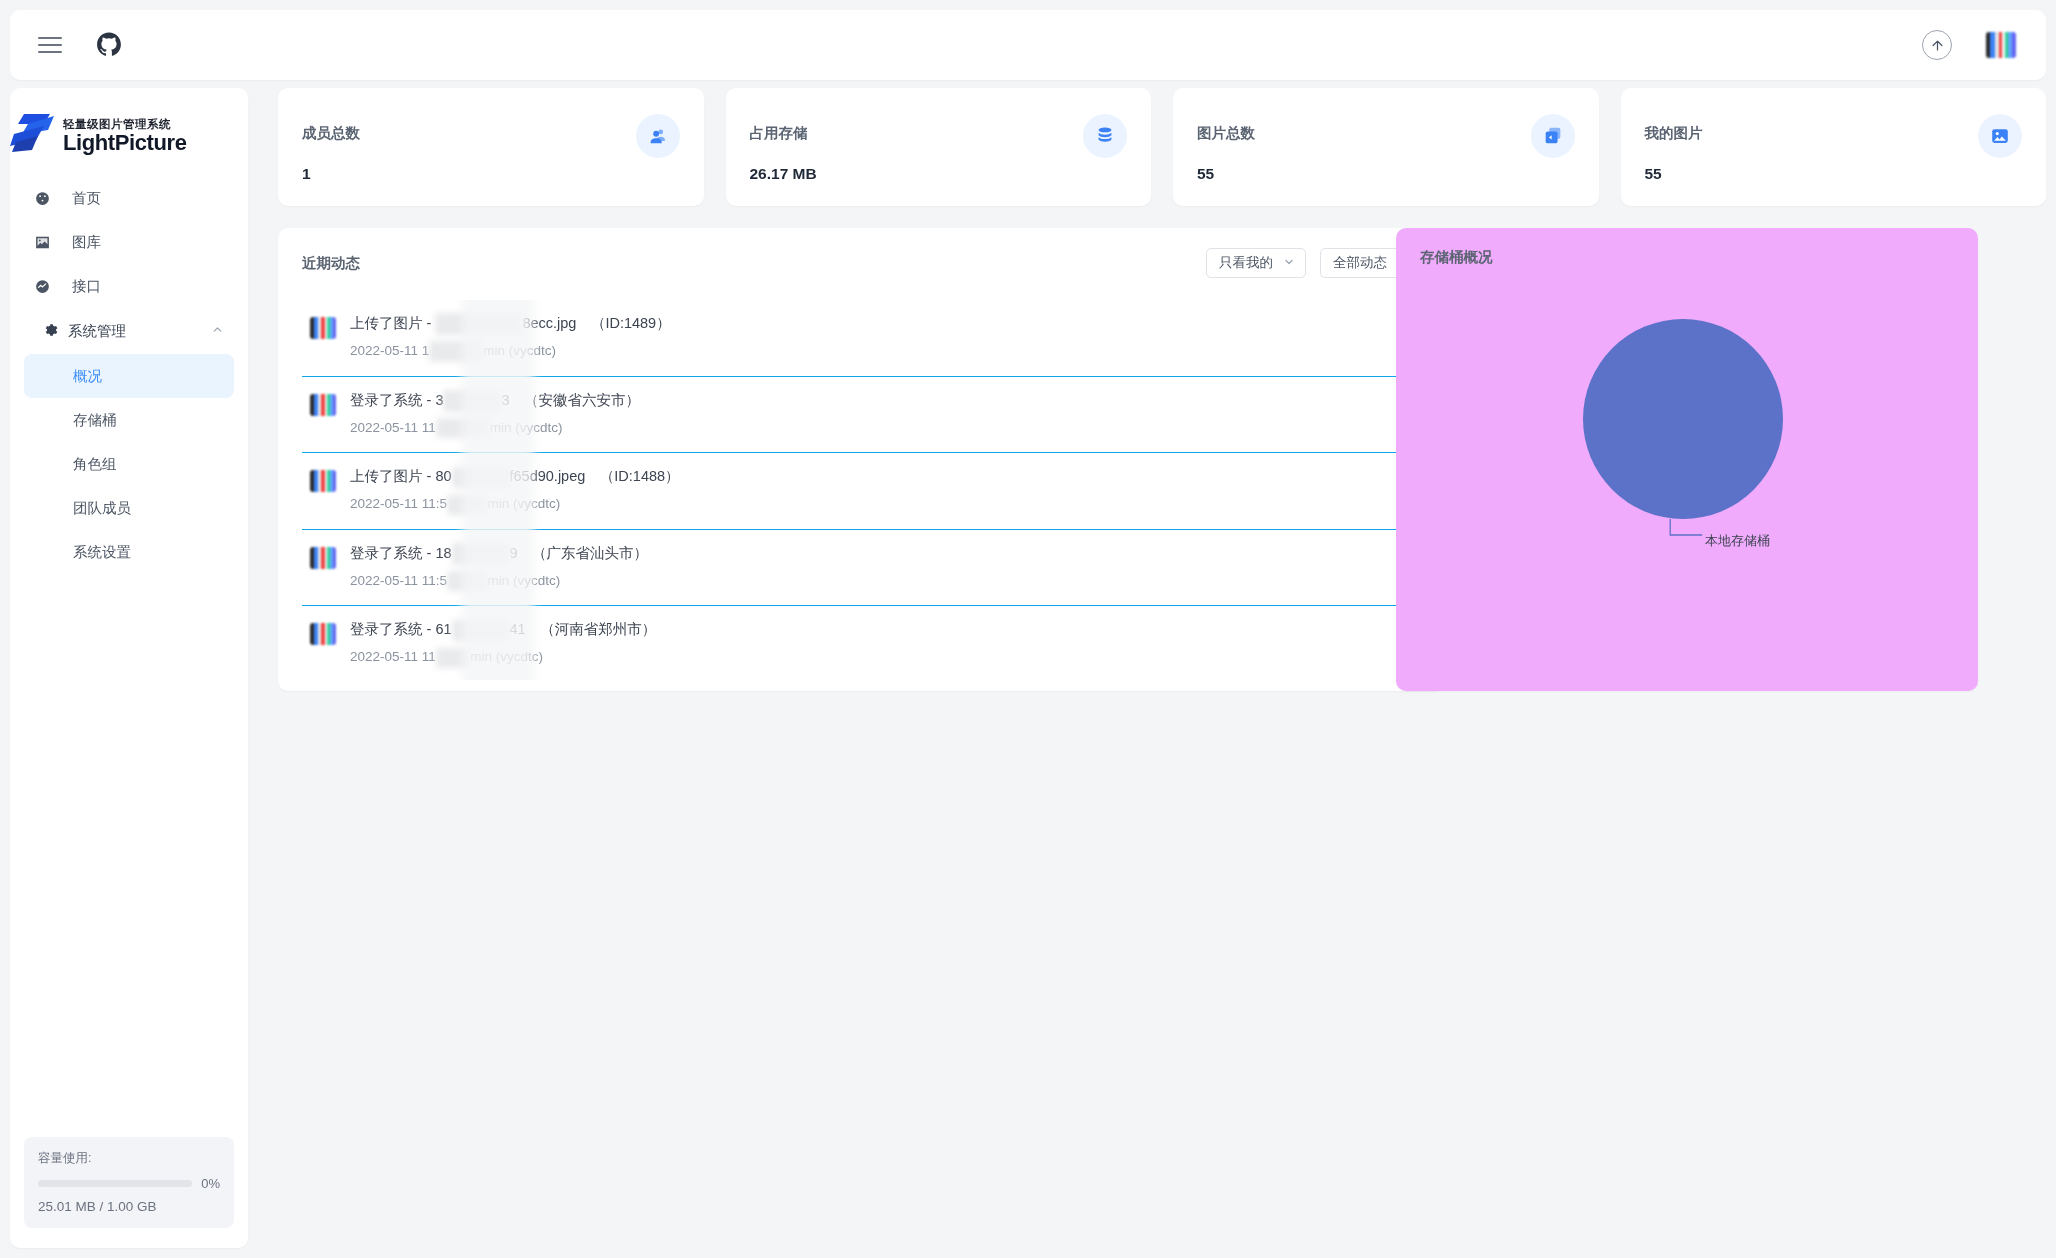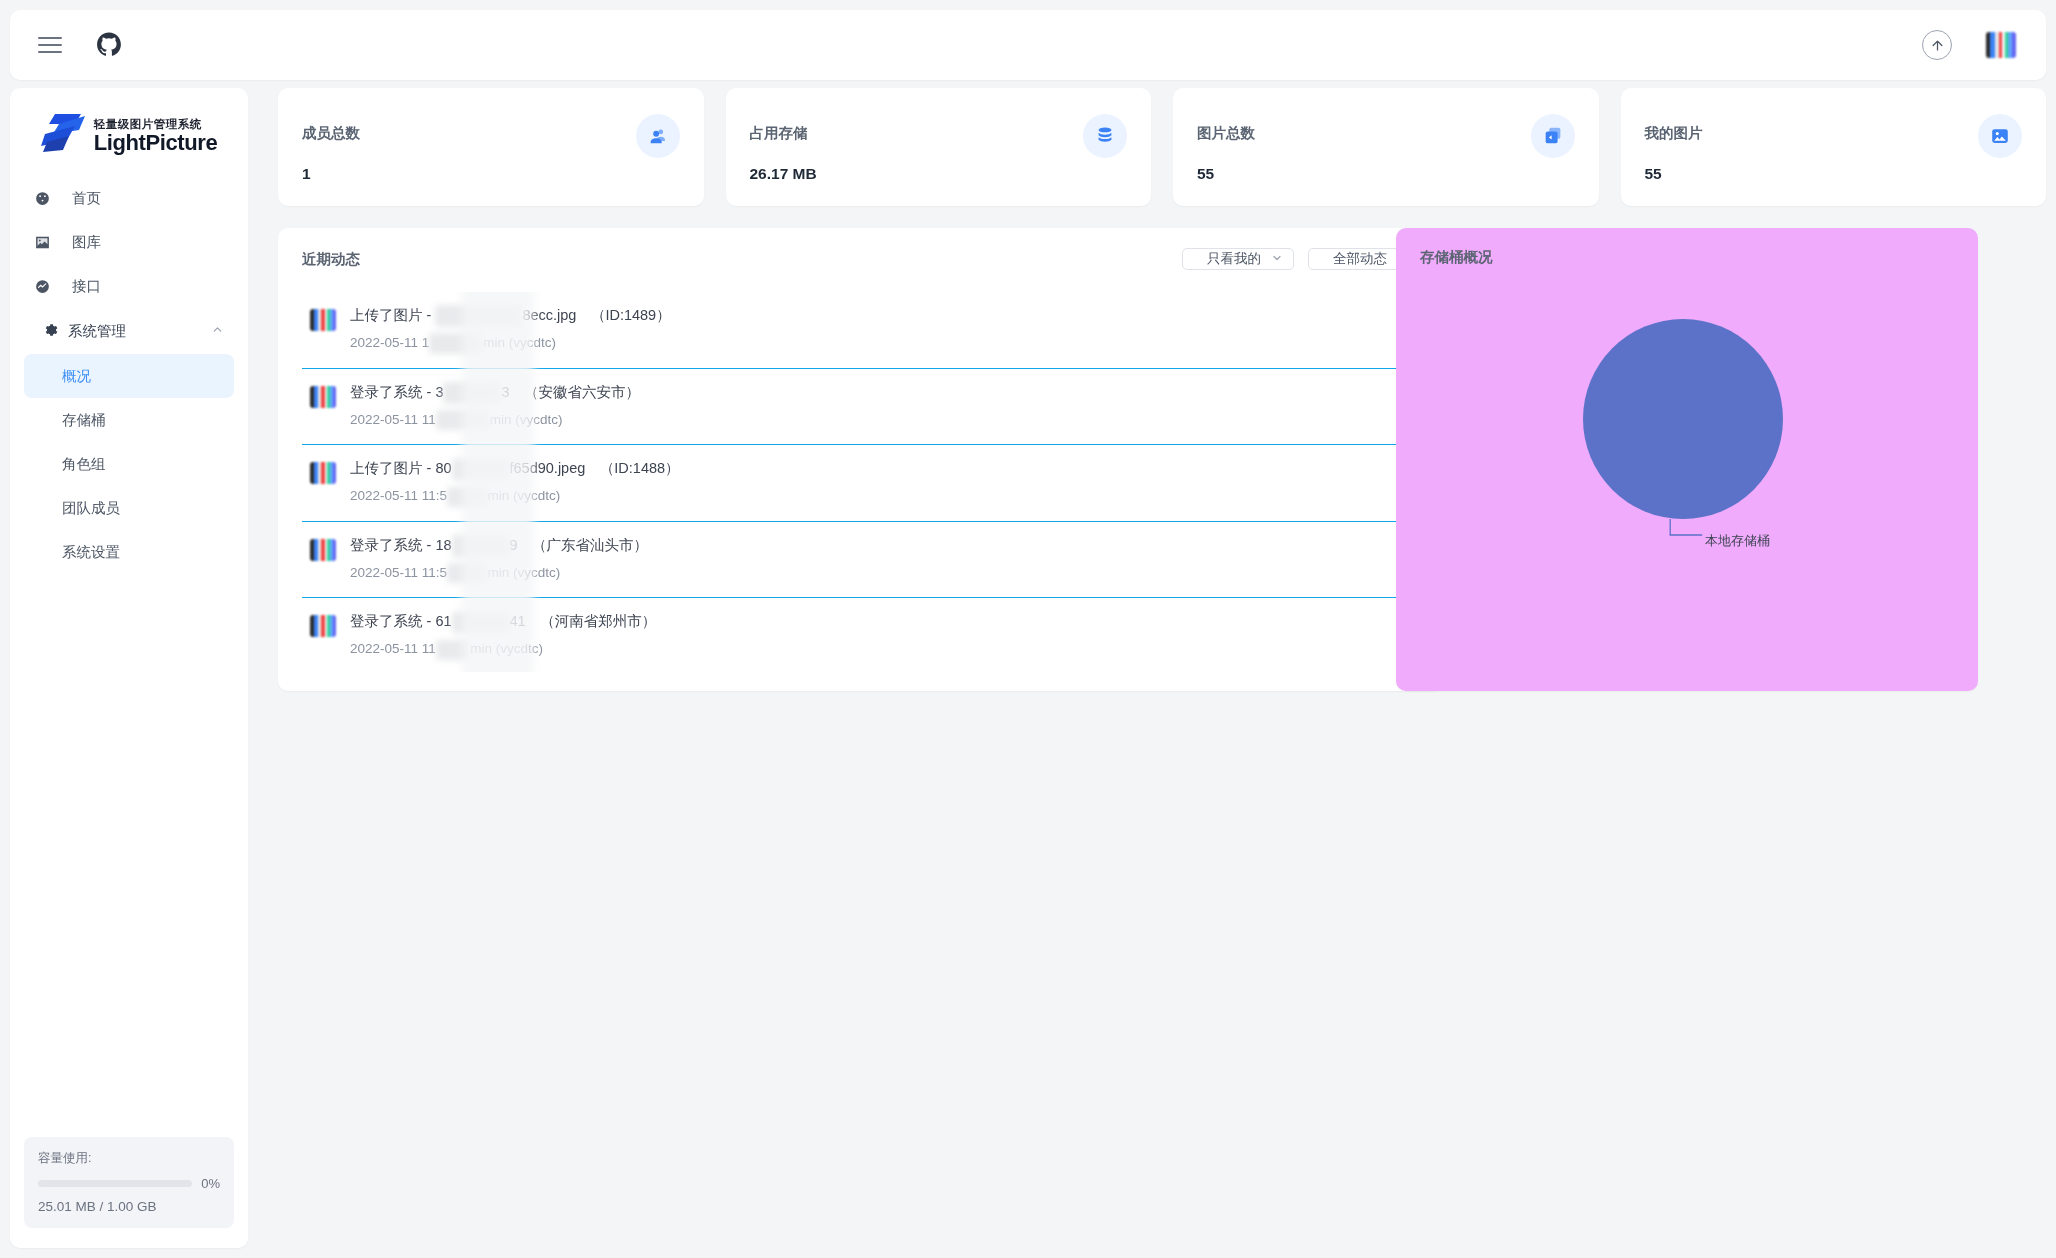--- a/index.html
+++ b/index.html
@@ -36,40 +36,40 @@
   }
 
   
   .sidebar {
     position: absolute; left: 10px; top: 88px;
     width: 238px; height: 1160px;
     background: #ffffff; border-radius: 10px;
     box-shadow: 0 1px 2px rgba(0,0,0,0.04);
     display: flex; flex-direction: column;
   }
-  .logo-wrap { padding: 24px 0 16px 0; display: flex; justify-content: center; }
+  .logo-wrap { padding: 24px 0 16px 0; display: flex; }
   .logo { display: flex; align-items: flex-end; gap: 5px; }
   .logo-mark { width: 48px; height: 42px; flex: none; }
   .logo-text { display: flex; flex-direction: column; line-height: 1; }
   .logo-sub { font-size: 11.5px; color: #1f2430; letter-spacing: .5px; font-weight: 700; margin-bottom: 2px;}
   .logo-main { font-size: 22px; font-weight: 900; color: #111827; letter-spacing: -.4px; }
 
   .nav { padding: 6px 12px 0 12px; }
   .nav-item {
     display: flex; align-items: center; gap: 21px;
     height: 44px; padding: 0 12px; border-radius: 8px;
     color: #4b5563; font-size: 14.5px; cursor: pointer;
   }
   .nav-item .ic { width: 17px; height: 17px; flex: none; display:flex; align-items:center; justify-content:center;}
   .nav-group { display: flex; align-items: center; gap: 10px; height: 46px; padding: 0 12px 0 20px;
                color: #374151; font-size: 14.5px; cursor: pointer; font-weight: 500;}
   .nav-group .chev { margin-left: auto; color: #9ca3af; font-size: 12px; }
   .sub-item {
     height: 44px; display: flex; align-items: center;
-    padding-left: 38px; margin: 0 2px; border-radius: 8px;
+    padding-left: 49px; margin: 0 2px; border-radius: 8px;
     font-size: 14.5px; color: #4b5563; cursor: pointer;
   }
   .sub-item.active { background: #eaf4fe; color: #3b8cf7; }
 
   .capacity {
     margin-top: auto; margin: auto 14px 20px 14px;
     background: #f3f4f7; border-radius: 8px; padding: 13px 14px 14px 14px;
   }
   .cap-label { font-size: 12.5px; color: #6b7280; margin-bottom: 9px; }
   .cap-row { display: flex; align-items: center; gap: 9px; }
@@ -97,21 +97,21 @@
   .activity {
     position: absolute; left: 278px; top: 228px;
     width: 1166px; height: 463px;
     background: #fff; border-radius: 10px; padding: 20px 24px 0 24px;
     box-shadow: 0 1px 2px rgba(0,0,0,0.04);
   }
   .panel-head { display: flex; align-items: center; }
   .panel-title { font-size: 14.5px; font-weight: 700; color: #5b6472; }
   .panel-actions { margin-left: auto; display: flex; gap: 14px; }
   .select {
-    height: 22px; min-width: 94px; padding: 0 10px 0 24px;
+    height: 30px; min-width: 94px; padding: 0 10px 0 12px;
     border: 1px solid #dfe3e8; border-radius: 5px; background: #fff;
     display: flex; align-items: center; gap: 10px;
     font-size: 13.5px; color: #4b5563; cursor: pointer;
   }
   .select .caret { color: #9aa3af; font-size: 11px; margin-left: auto; }
 
   .act-list { margin-top: 22px; position: relative; height: 380px; overflow: hidden; }
   .act-row {
     display: flex; gap: 14px; padding: 13px 0 14px 8px;
     border-bottom: 1px solid #0ea5e9; align-items: flex-start;

